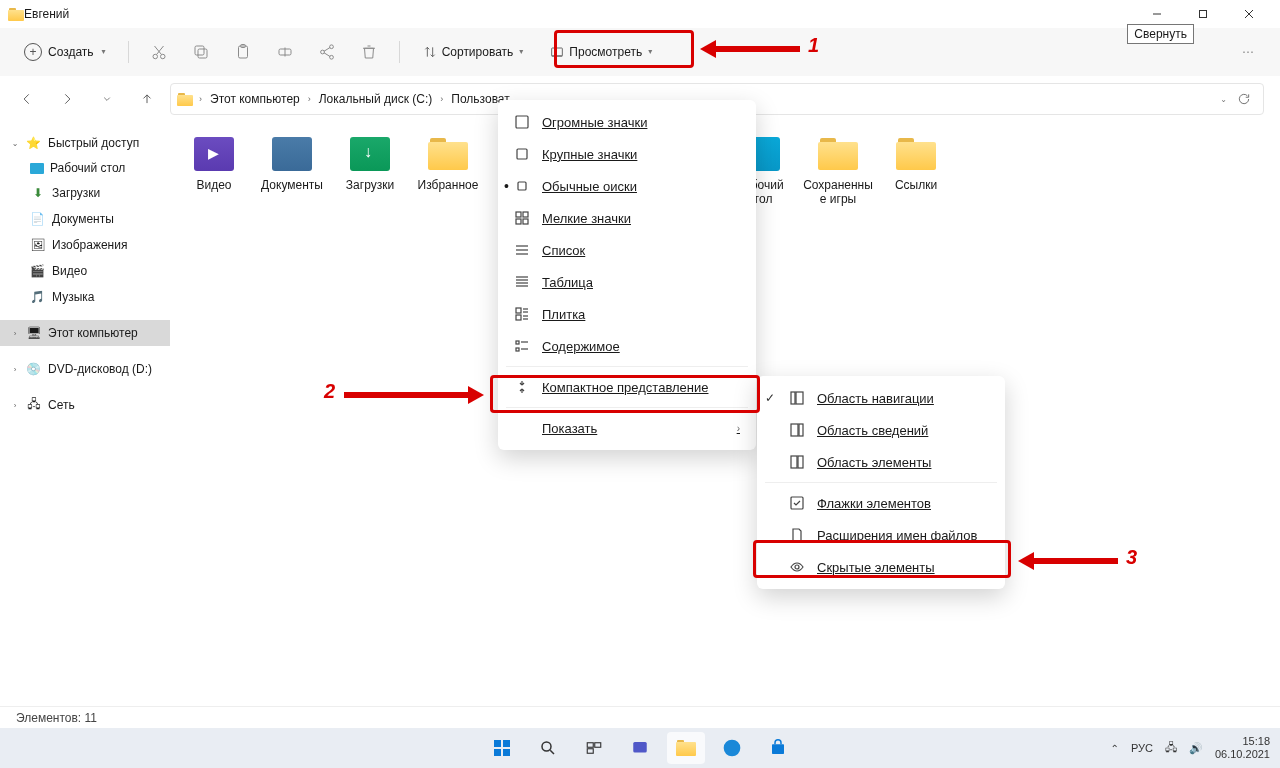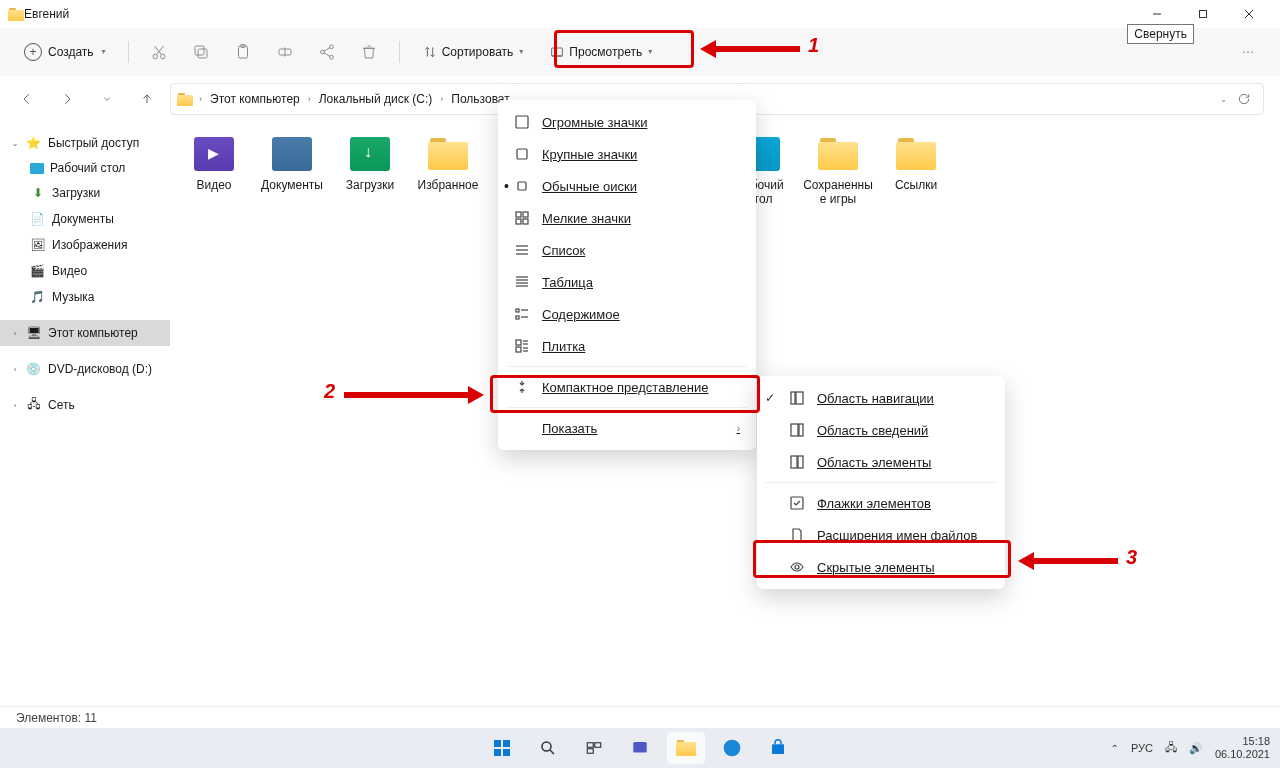--- a/index.html
+++ b/index.html
@@ -396,40 +396,40 @@
           <line x1="2" y1="6" x2="14" y2="6"></line>
           <line x1="2" y1="9" x2="14" y2="9"></line>
           <line x1="2" y1="12" x2="14" y2="12"></line>
         </svg>
       </span>
       <span>Таблица</span>
     </div>
   <div class="menu-item">
       <span class="mi-ic">
         <svg viewBox="0 0 16 16">
-          <rect x="2" y="3" width="3" height="3"></rect>
-          <line x1="7" y1="4" x2="14" y2="4"></line>
-          <rect x="2" y="10" width="3" height="3"></rect>
-          <line x1="7" y1="11" x2="14" y2="11"></line>
-        </svg>
-      </span>
-      <span>Содержимое</span>
-    </div>
-  <div class="menu-item">
-      <span class="mi-ic">
-        <svg viewBox="0 0 16 16">
           <rect x="2" y="2" width="5" height="5"></rect>
           <line x1="9" y1="3" x2="14" y2="3"></line>
           <line x1="9" y1="6" x2="14" y2="6"></line>
           <rect x="2" y="9" width="5" height="5"></rect>
           <line x1="9" y1="10" x2="14" y2="10"></line>
           <line x1="9" y1="13" x2="14" y2="13"></line>
         </svg>
       </span>
       <span>Плитка</span>
+    </div>
+  <div class="menu-item">
+      <span class="mi-ic">
+        <svg viewBox="0 0 16 16">
+          <rect x="2" y="3" width="3" height="3"></rect>
+          <line x1="7" y1="4" x2="14" y2="4"></line>
+          <rect x="2" y="10" width="3" height="3"></rect>
+          <line x1="7" y1="11" x2="14" y2="11"></line>
+        </svg>
+      </span>
+      <span>Содержимое</span>
     </div>
   <div class="menu-sep"></div>
   <div class="menu-item">
       <span class="mi-ic">
         <svg viewBox="0 0 16 16">
           <line x1="8" y1="2" x2="8" y2="6"></line>
           <line x1="6" y1="4" x2="8" y2="6"></line>
           <line x1="10" y1="4" x2="8" y2="6"></line>
           <line x1="8" y1="14" x2="8" y2="10"></line>
           <line x1="6" y1="12" x2="8" y2="10"></line>

